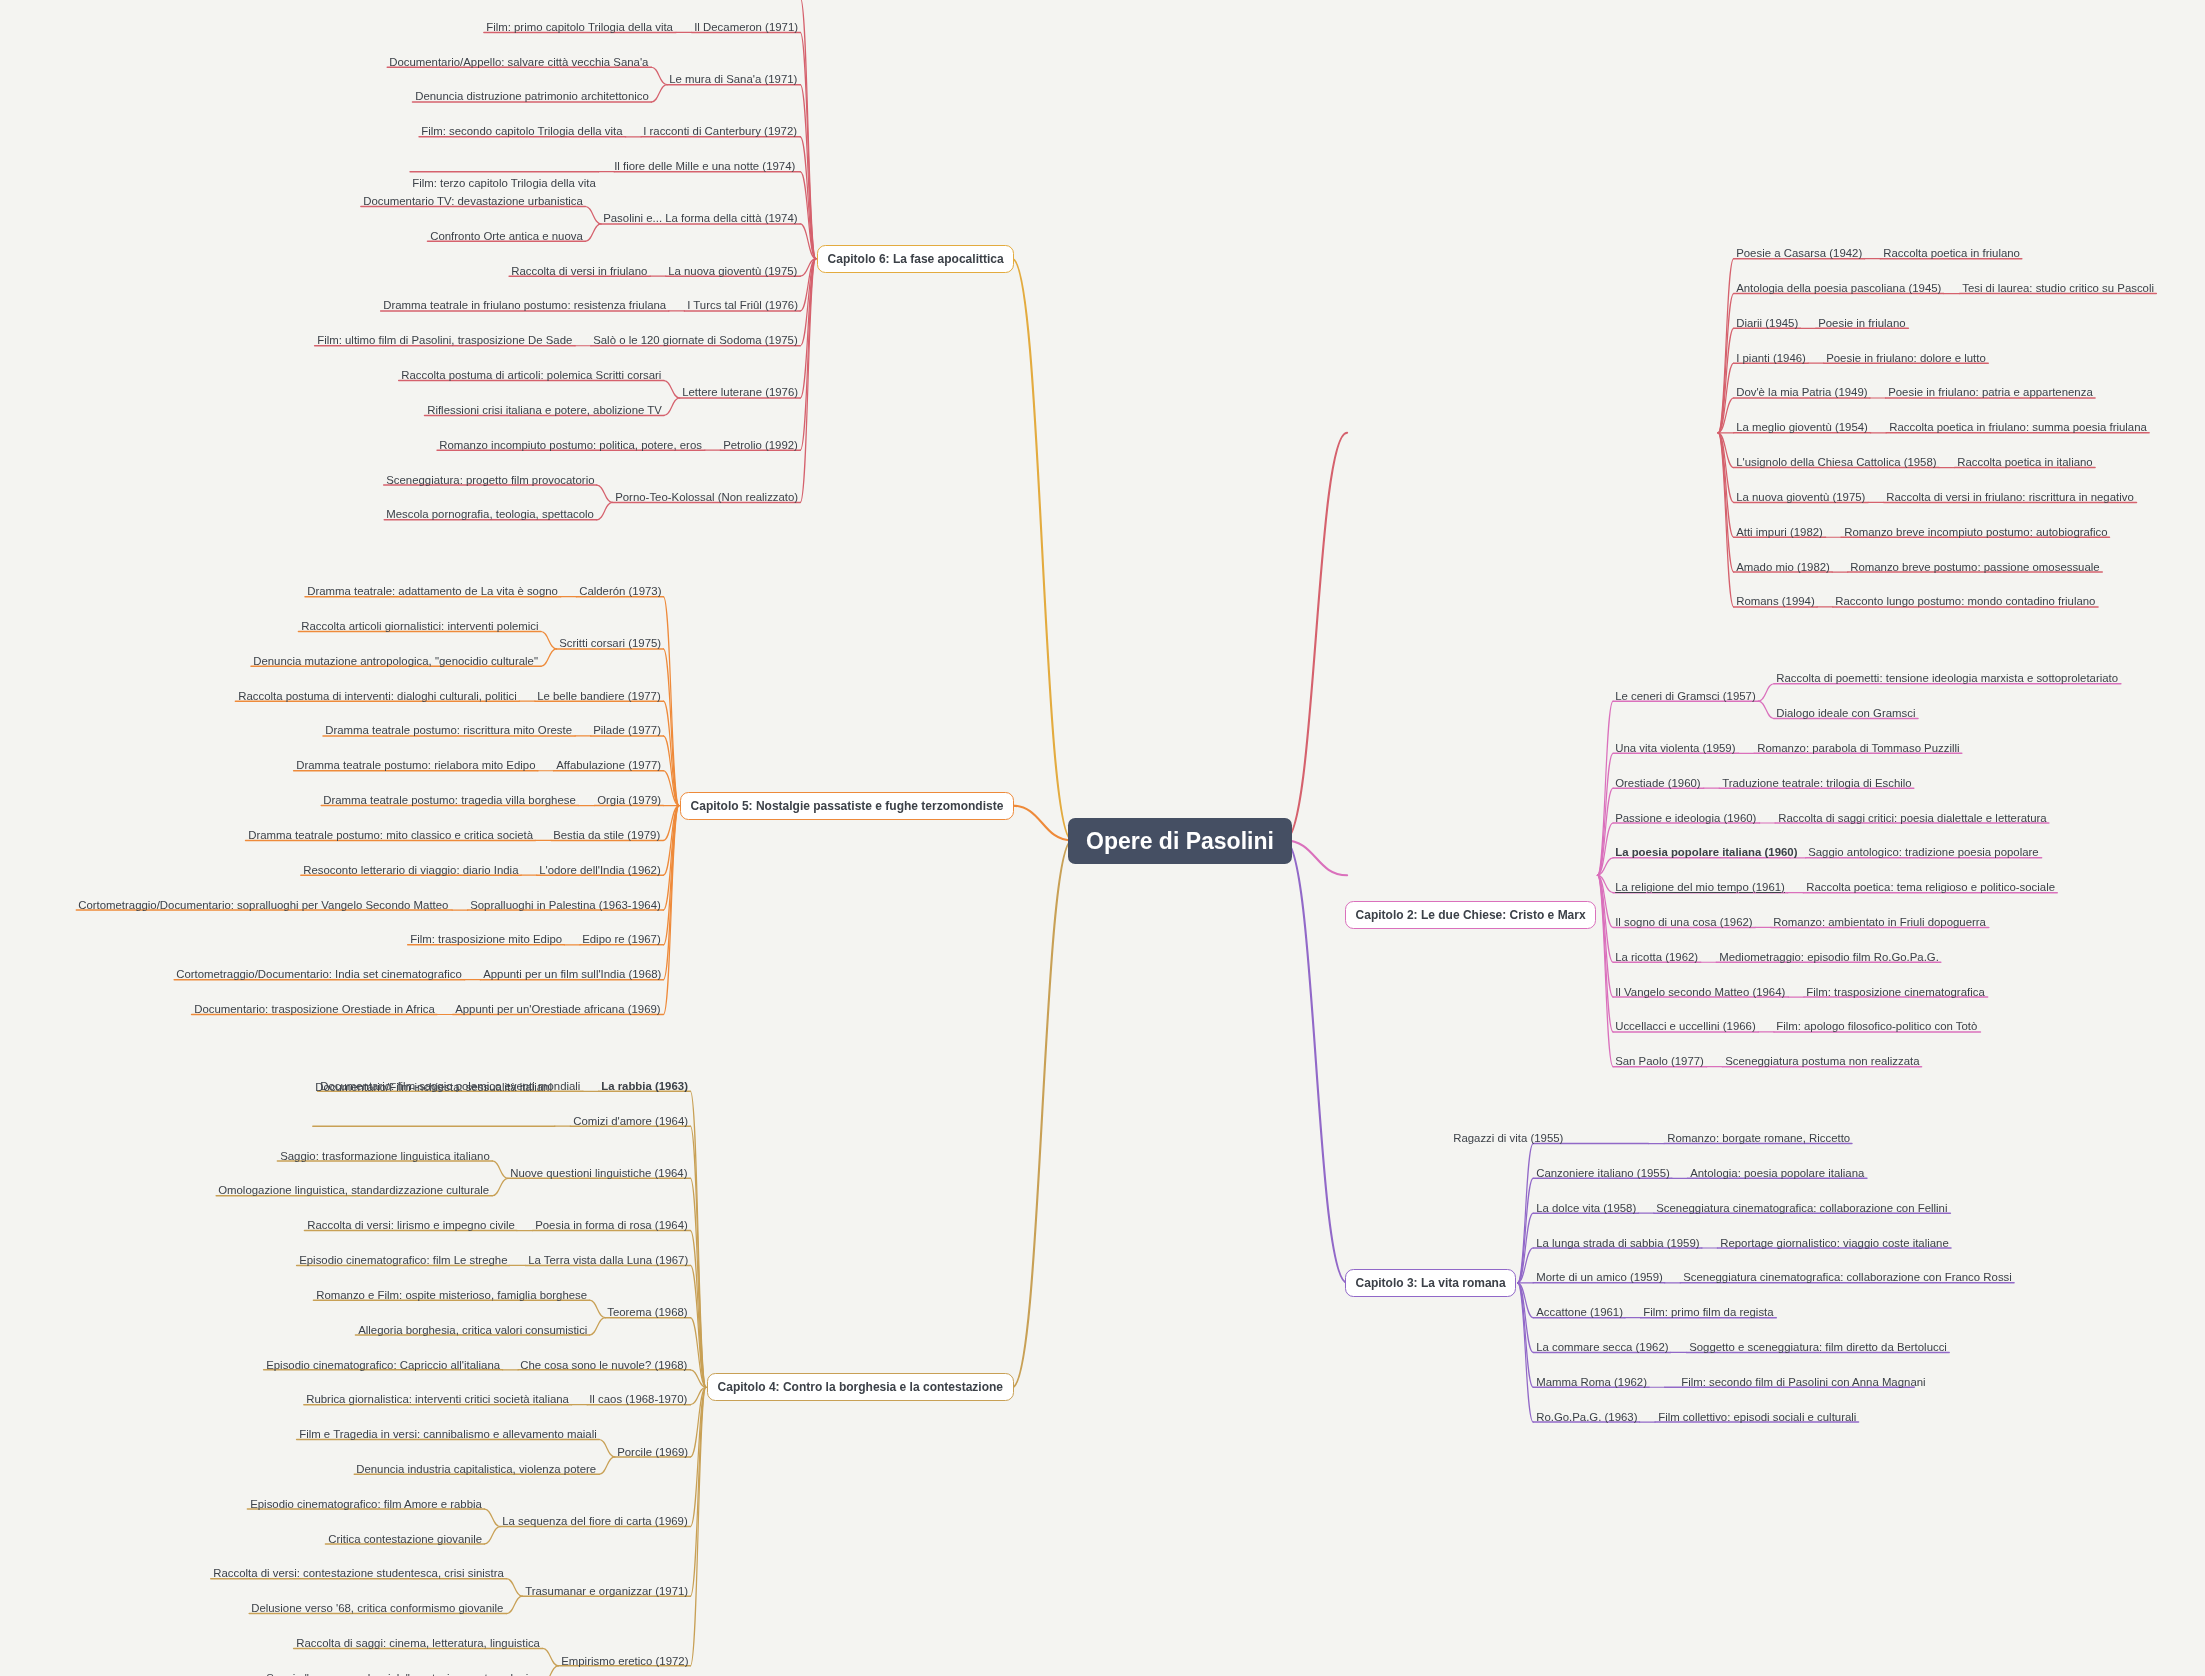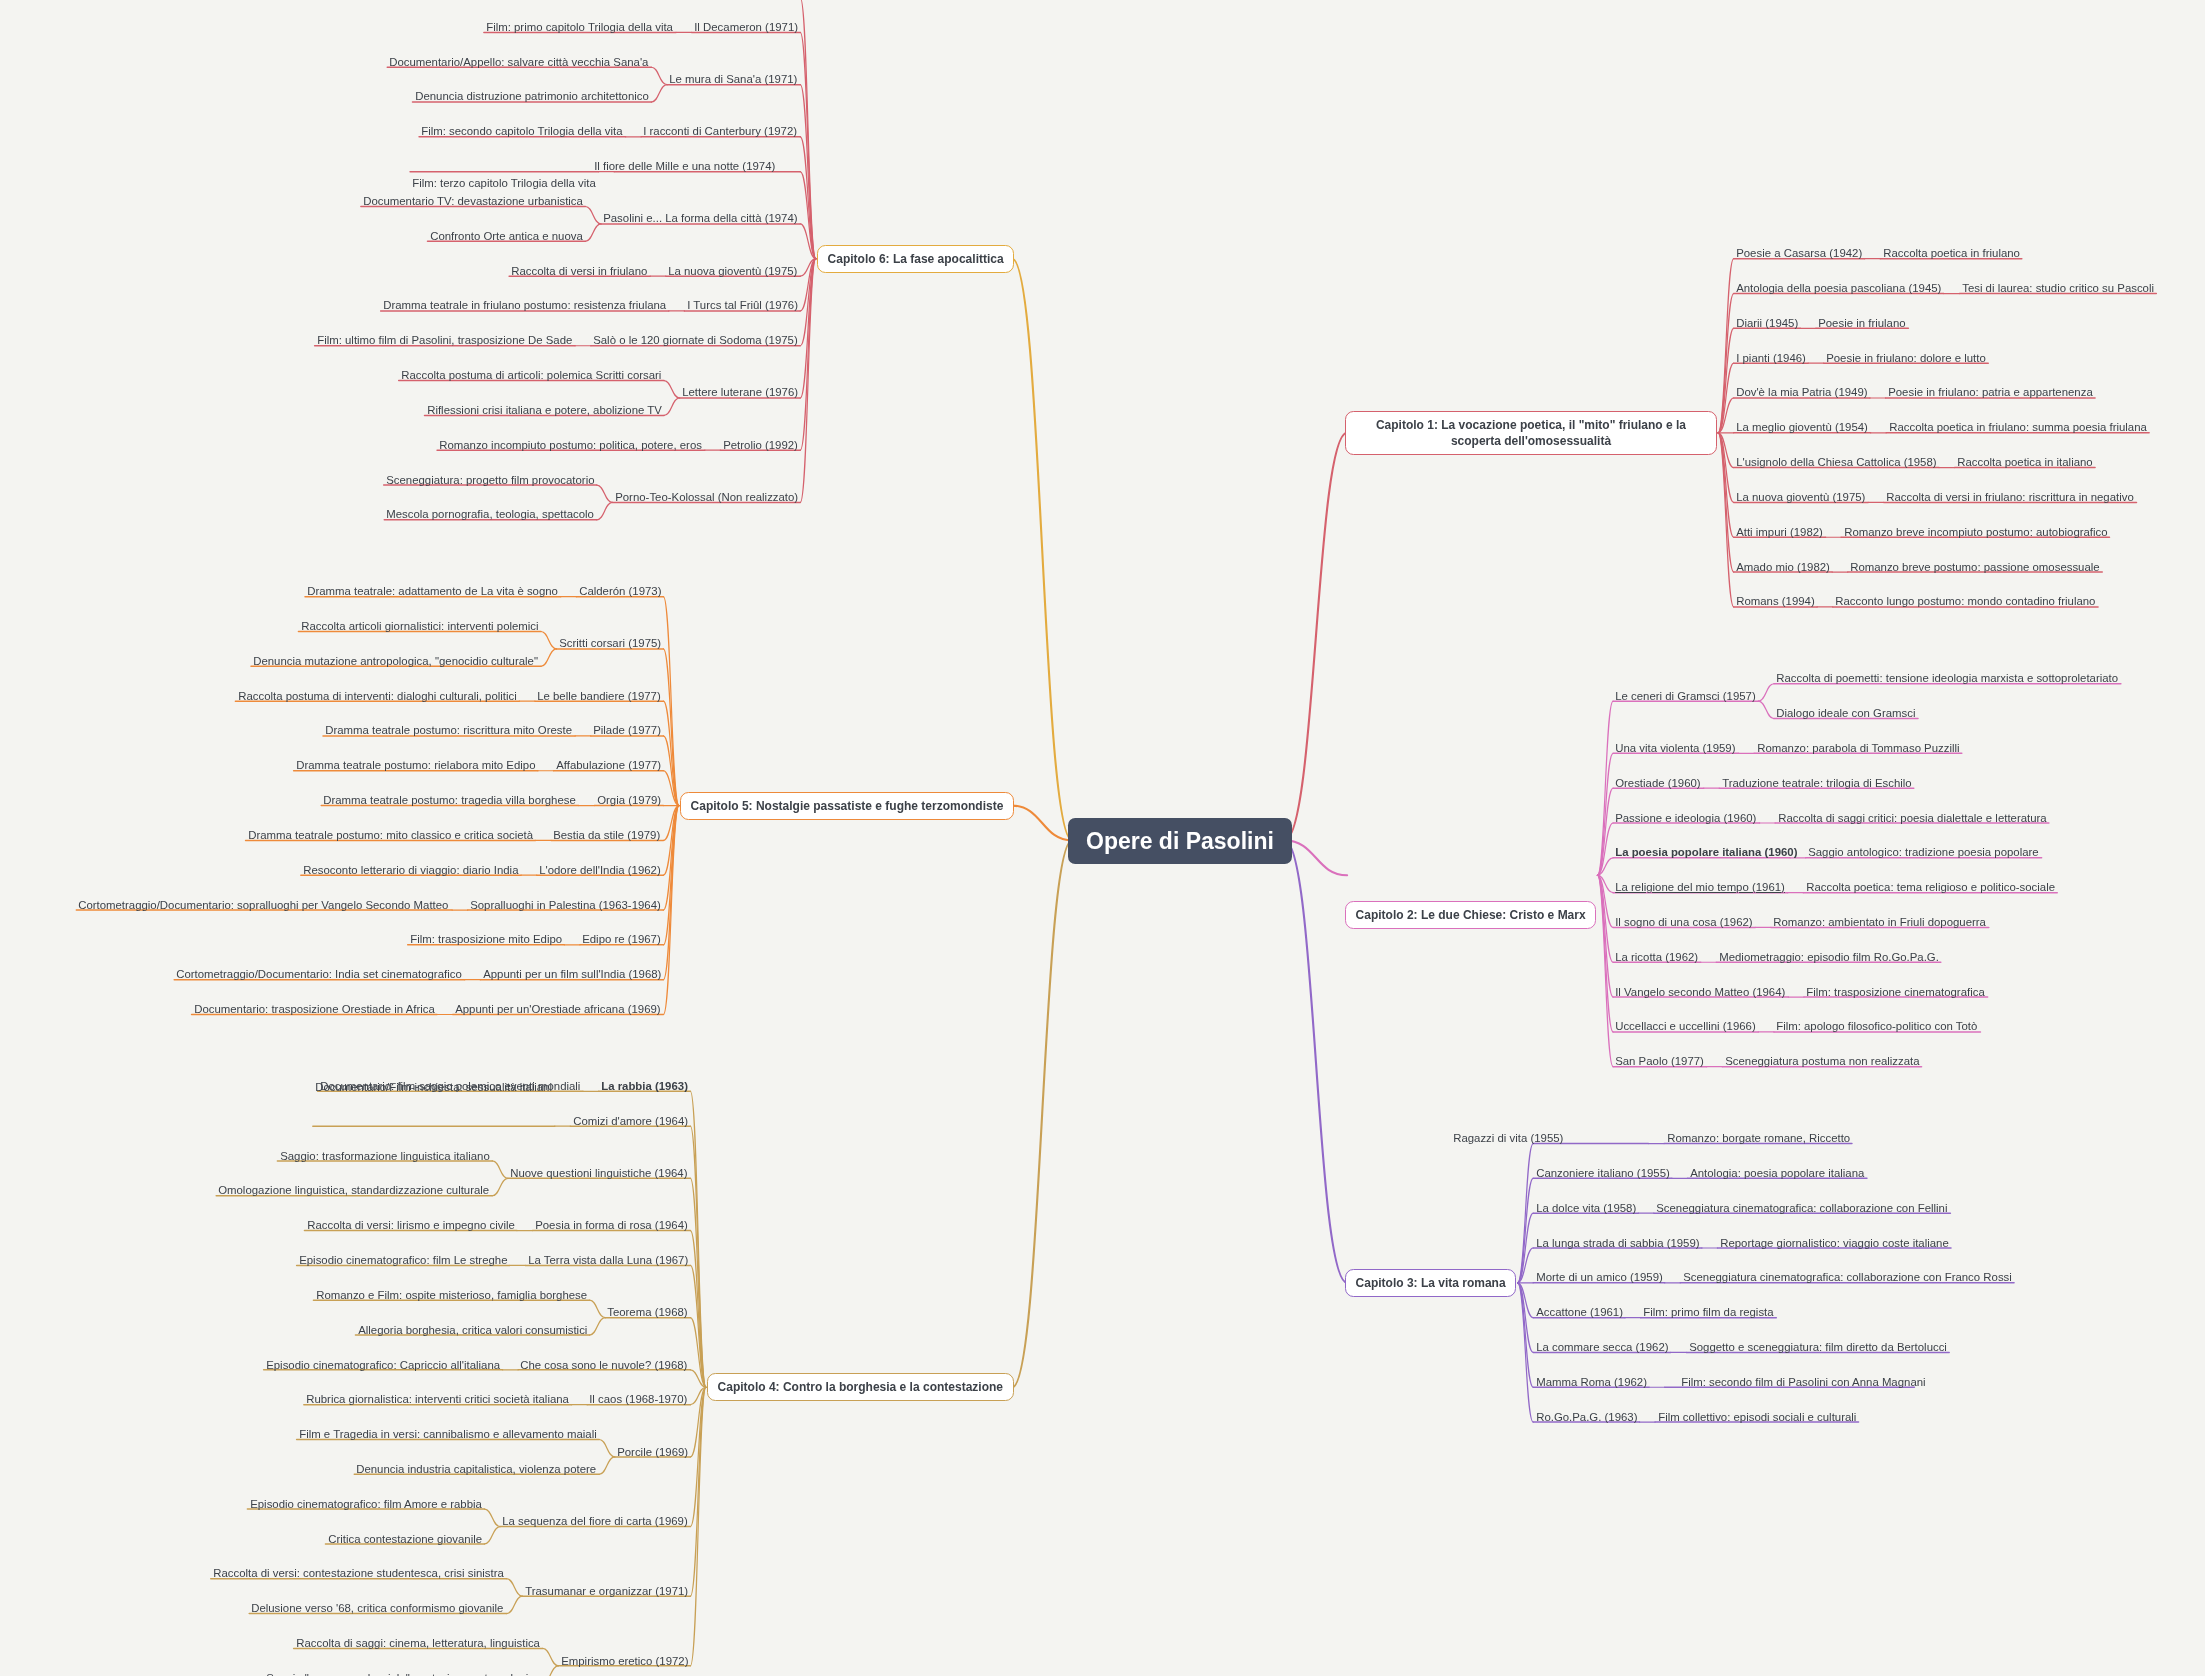--- a/index.html
+++ b/index.html
@@ -344,21 +344,20 @@
       <path d="M415,2688 L844,2688" fill="none" stroke="#c8a055" stroke-width="2.5" stroke-linecap="round"></path>
       <path d="M870,2659 C857,2659 857,2688 844,2688" fill="none" stroke="#c8a055" stroke-width="2" stroke-linecap="round"></path>
       <path d="M930,2775 L1150,2775" fill="none" stroke="#c8a055" stroke-width="2.5" stroke-linecap="round"></path>
       <path d="M1176,2311 C1163,2311 1163,2775 1150,2775" fill="none" stroke="#c8a055" stroke-width="2" stroke-linecap="round"></path>
       <path d="M489,2746 L904,2746" fill="none" stroke="#c8a055" stroke-width="2.5" stroke-linecap="round"></path>
       <path d="M930,2775 C917,2775 917,2746 904,2746" fill="none" stroke="#c8a055" stroke-width="2" stroke-linecap="round"></path>
       <path d="M439,2804 L904,2804" fill="none" stroke="#c8a055" stroke-width="2.5" stroke-linecap="round"></path>
       <path d="M930,2775 C917,2775 917,2804 904,2804" fill="none" stroke="#c8a055" stroke-width="2" stroke-linecap="round"></path>
     </svg>
   <div id="central" class="central" style="background: rgb(69, 79, 99); color: rgb(255, 255, 255); left: 1068px; top: 818px;">Opere di Pasolini</div>
-<div class="pill" style="border-color: rgb(213, 97, 109); left: 1345px; top: 411px;">Capitolo 1: La vocazione poetica, il "mito" friulano e la scoperta dell'omosessualità</div>
     <div class="work" style="left: 1735px; top: 246px;">Poesie a Casarsa (1942)</div>
     <div class="note" style="left: 1882px; top: 246px;">Raccolta poetica in friulano</div>
     <div class="work" style="left: 1735px; top: 281px;">Antologia della poesia pascoliana (1945)</div>
     <div class="note" style="left: 1961px; top: 281px;">Tesi di laurea: studio critico su Pascoli</div>
     <div class="work" style="left: 1735px; top: 316px;">Diarii (1945)</div>
     <div class="note" style="left: 1817px; top: 316px;">Poesie in friulano</div>
     <div class="work" style="left: 1735px; top: 351px;">I pianti (1946)</div>
     <div class="note" style="left: 1825px; top: 351px;">Poesie in friulano: dolore e lutto</div>
     <div class="work" style="left: 1735px; top: 385px;">Dov'è la mia Patria (1949)</div>
     <div class="note" style="left: 1887px; top: 385px;">Poesie in friulano: patria e appartenenza</div>
@@ -418,21 +417,21 @@
     <div class="work" style="left: 1535px; top: 1410px;">Ro.Go.Pa.G. (1963)</div>
     <div class="note" style="left: 1657px; top: 1410px;">Film collettivo: episodi sociali e culturali</div>
     <div class="pill" style="border-color: rgb(227, 171, 63); left: 817px; top: 245px;">Capitolo 6: La fase apocalittica</div>
     <div class="work" style="left: 693px; top: 20px;">Il Decameron (1971)</div>
     <div class="note" style="left: 485px; top: 20px;">Film: primo capitolo Trilogia della vita</div>
     <div class="work" style="left: 668px; top: 72px;">Le mura di Sana'a (1971)</div>
     <div class="note" style="left: 388px; top: 55px;">Documentario/Appello: salvare città vecchia Sana'a</div>
     <div class="note" style="left: 414px; top: 89px;">Denuncia distruzione patrimonio architettonico</div>
     <div class="work" style="left: 642px; top: 124px;">I racconti di Canterbury (1972)</div>
     <div class="note" style="left: 420px; top: 124px;">Film: secondo capitolo Trilogia della vita</div>
-    <div class="work" style="left: 593px; top: 159px;">Il fiore delle Mille e una notte (1974)</div>
+    <div class="work" style="left: 613px; top: 159px;">Il fiore delle Mille e una notte (1974)</div>
     <div class="note" style="left: 411px; top: 176px; text-align: center;">Film: terzo capitolo Trilogia della vita</div>
     <div class="work" style="left: 602px; top: 211px;">Pasolini e... La forma della città (1974)</div>
     <div class="note" style="left: 362px; top: 194px;">Documentario TV: devastazione urbanistica</div>
     <div class="note" style="left: 429px; top: 229px;">Confronto Orte antica e nuova</div>
     <div class="work" style="left: 667px; top: 264px;">La nuova gioventù (1975)</div>
     <div class="note" style="left: 510px; top: 264px;">Raccolta di versi in friulano</div>
     <div class="work" style="left: 686px; top: 298px;">I Turcs tal Friûl (1976)</div>
     <div class="note" style="left: 382px; top: 298px;">Dramma teatrale in friulano postumo: resistenza friulana</div>
     <div class="work" style="left: 592px; top: 333px;">Salò o le 120 giornate di Sodoma (1975)</div>
     <div class="note" style="left: 316px; top: 333px;">Film: ultimo film di Pasolini, trasposizione De Sade</div>

